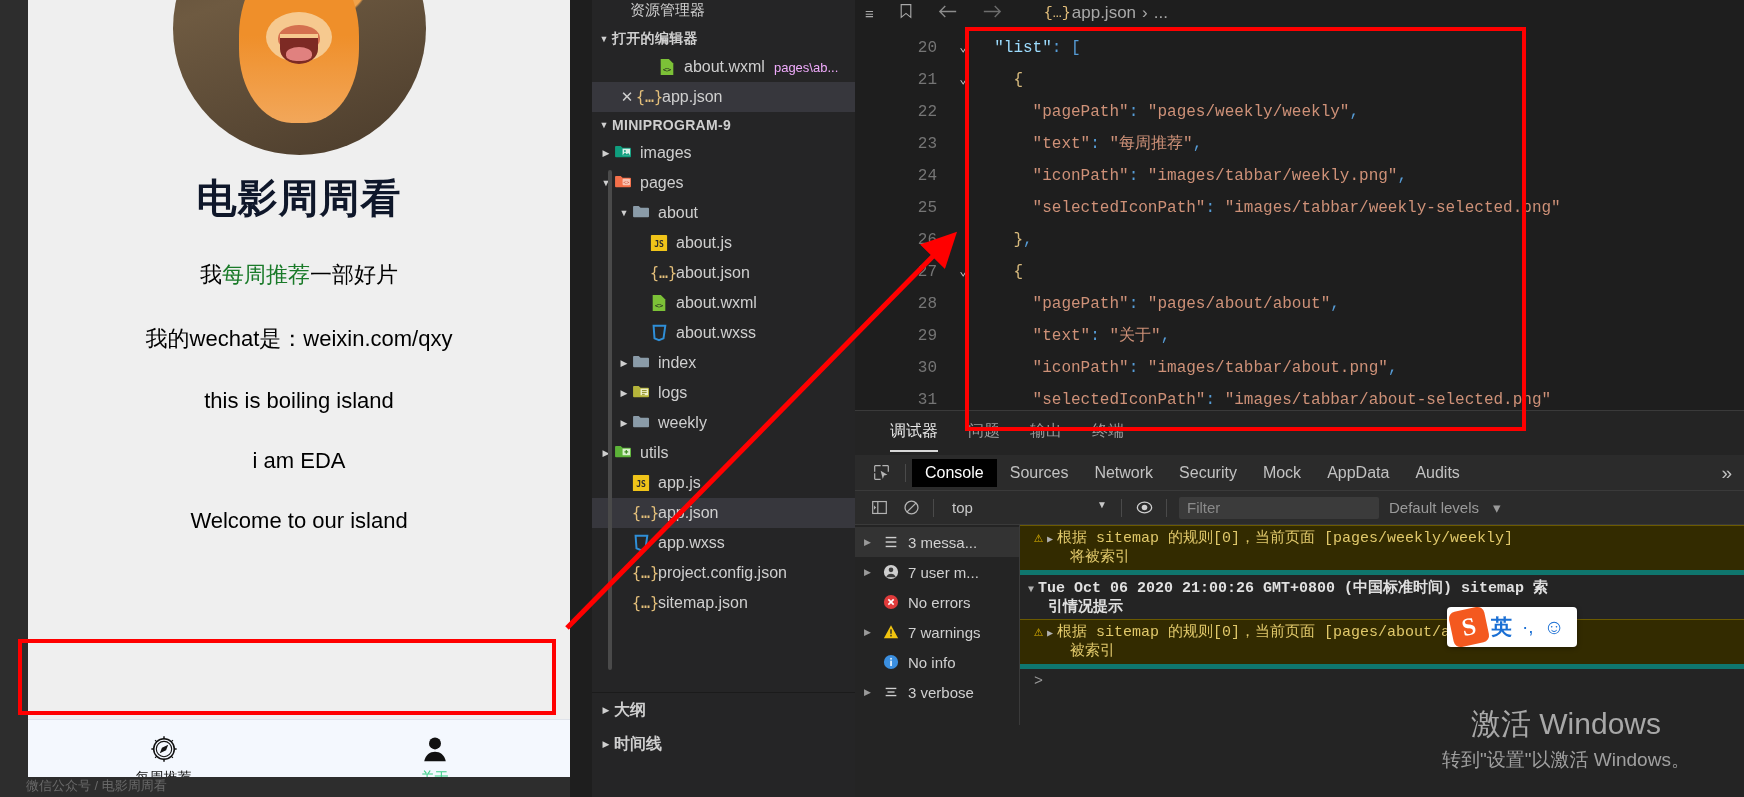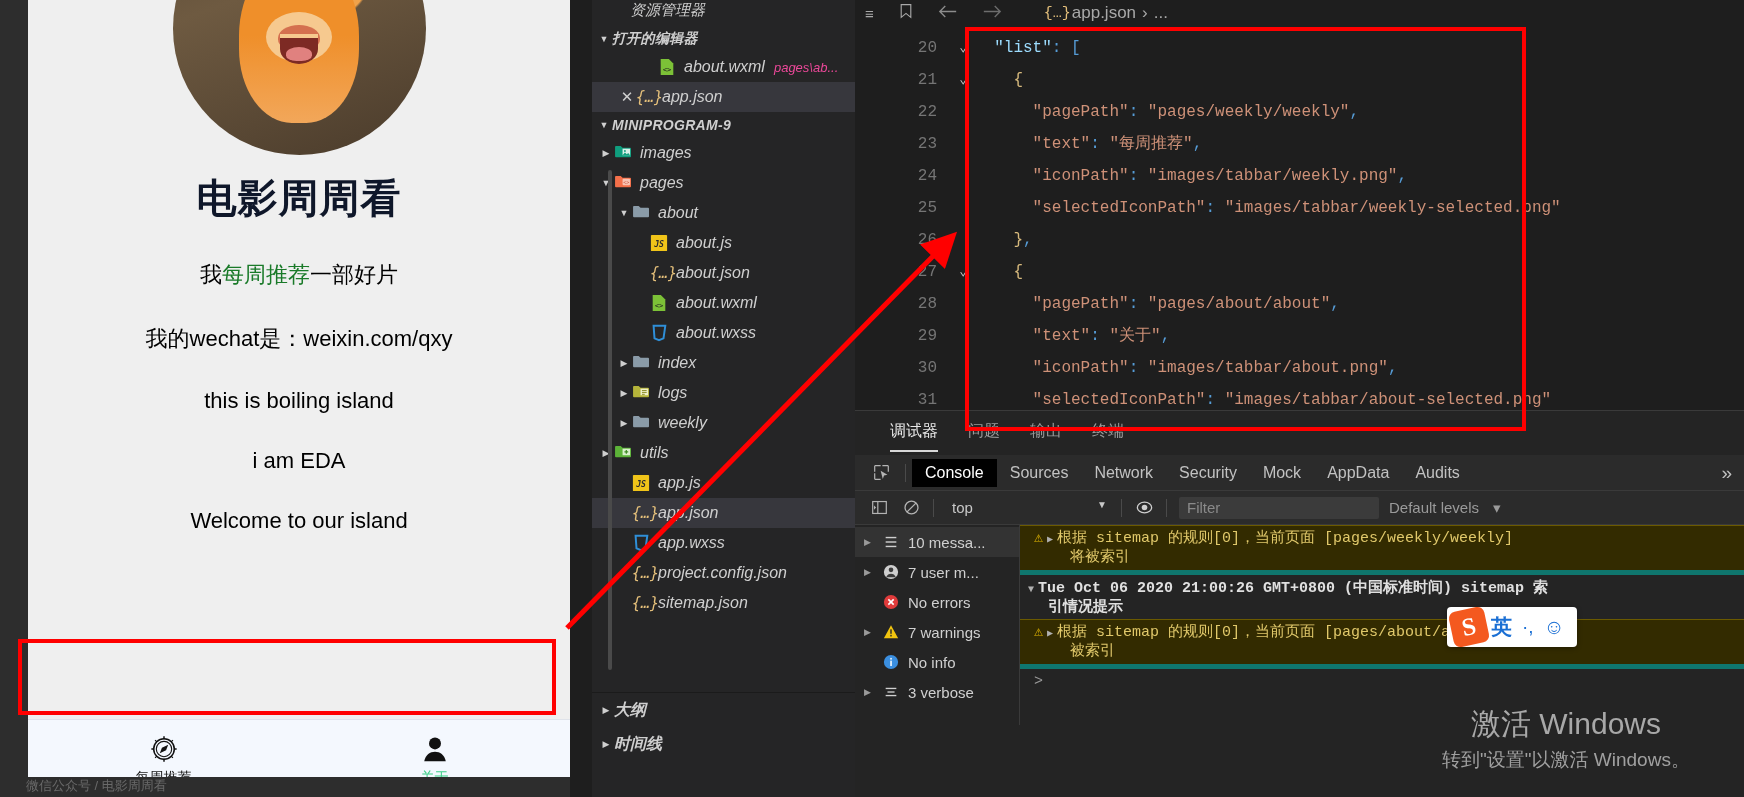--- a/index.html
+++ b/index.html
@@ -93,21 +93,21 @@
     pointer-events: none; z-index: 60;
   }
   #annot-tabbar { left: 18px; top: 639px; width: 538px; height: 76px; }
   #annot-code   { left: 965px; top: 27px; width: 561px; height: 404px; }
   #annot-arrow  { position: absolute; left: 555px; top: 230px;
                   width: 420px; height: 410px; z-index: 61; pointer-events: none; }
 
   
   #explorer {
     position: absolute; left: 570px; top: 0; width: 285px; height: 797px;
-    background: #252526; color: #cccccc; font-size: 15px; font-style: italic;
+    background: #252526; color: #cccccc; font-size: 15px;
   }
   #explorer-left-strip {
     position: absolute; left: 0; top: 0; width: 22px; height: 797px;
     background: #1e1e1e;
   }
   #explorer-inner {
     position: absolute; left: 22px; top: 0; right: 0; bottom: 0;
     background: #252526; overflow: hidden;
   }
   #explorer-title {
@@ -121,21 +121,21 @@
   }
   .twisty {
     width: 16px; text-align: center; font-size: 9px; color: #cfcfcf; flex: none;
   }
   .tree-row {
     height: 30px; display: flex; align-items: center;
     font-size: 16px; color: #cfcfcf; white-space: nowrap;
   }
   .tree-row.selected { background: #37373d; }
   .fname { margin-left: 7px; }
-  .fmeta { margin-left: 9px; font-size: 13px; color: #ec4899; text-align: right; }
+  .fmeta { margin-left: 9px; font-size: 13px; color: #f0abfc; text-align: right; }
   .ficon { width: 19px; height: 19px; flex: none; display: inline-block; }
   .close-x { width: 18px; text-align: center; font-size: 15px; color: #cfcfcf; flex: none; }
   .braces { color: #e5c07b; font-size: 15px; font-family: "Liberation Mono", monospace; flex: none; width: 22px; text-align:center;}
   .scroll-thumb {
     position: absolute; left: 16px; top: 170px; width: 4px; height: 500px;
     background: #4a4a4a; border-radius: 2px;
   }
   #explorer-bottom {
     position: absolute; left: 22px; right: 0; bottom: 0; height: 105px;
     background: #252526; border-top: 1px solid #1b1b1b;
@@ -647,21 +647,21 @@
             <span class="msg-caret">▶</span>
             <span class="msg-ico">
               <svg viewBox="0 0 18 18" width="16" height="16">
                 <g stroke="#cfcfcf" stroke-width="1.6">
                   <line x1="3" y1="4" x2="15" y2="4"></line>
                   <line x1="3" y1="9" x2="15" y2="9"></line>
                   <line x1="3" y1="14" x2="15" y2="14"></line>
                 </g>
               </svg>
             </span>
-            <span>10 messa...</span>
+            <span>3 messa...</span>
           </div>
           <div class="msg-row">
             <span class="msg-caret">▶</span>
             <span class="msg-ico">
               <svg viewBox="0 0 18 18" width="16" height="16">
                 <circle cx="9" cy="9" r="8" fill="#cfcfcf"></circle>
                 <circle cx="9" cy="6.6" r="2.6" fill="#3a3a3a"></circle>
                 <path d="M3.6 15c1-2.6 3-3.9 5.4-3.9s4.4 1.3 5.4 3.9z" fill="#3a3a3a"></path>
               </svg>
             </span>

